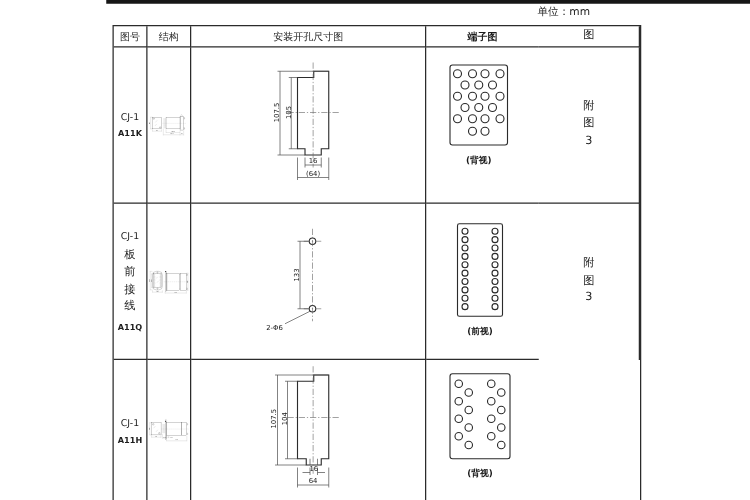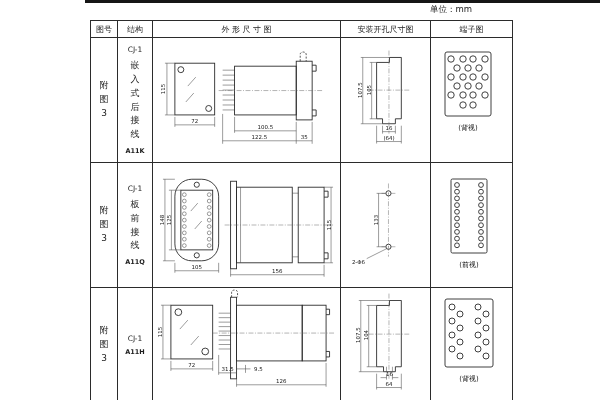--- a/index.html
+++ b/index.html
@@ -20,21 +20,21 @@
     grid-template-columns:27px 35px 188px 90px 1fr;
     grid-template-rows:17px 125px 125px 1fr;
     background:#fff;
   }
   .cell {
     border-right:1px solid #2b2b2b;
     border-bottom:1px solid #2b2b2b;
     display:flex; align-items:center; justify-content:center;
     overflow:hidden;
   }
-  .cell.lc { border-right:none; }
+  .cell.lc { border-right:none;font-weight:bold; }
   .cell.lr { border-bottom:none; }
   .th { font-size:8px; white-space:nowrap; }
   .vtext { width:12px; word-break:break-all; line-height:1.55; text-align:center; font-size:9px; }
   .structure { display:flex; flex-direction:column; align-items:center; gap:5px; }
   .model { font-size:7.5px; }
   .code { font-size:6.5px;font-weight:bold; }
   svg { display:block; }
   .ln   { stroke:#2b2b2b; stroke-width:0.9; fill:none; }
   .thin { stroke:#4a4a4a; stroke-width:0.55; fill:none; }
   .cl   { stroke:#6a6a6a; stroke-width:0.5; fill:none; stroke-dasharray:5 1.5 1 1.5; }
@@ -45,31 +45,29 @@
 </head>
 <body>
 
 <div class="top-rule"></div>
 <div class="unit-label">单位：mm</div>
 
 <div class="doc-table">
 
   <div class="cell th">图号</div>
   <div class="cell th">结构</div>
-  <div class="cell th">外 形 尺 寸 图</div>
   <div class="cell th">安装开孔尺寸图</div>
   <div class="cell th lc">端子图</div>
 
   <div class="cell">
     <div class="vtext">附图3</div>
   </div>
   <div class="cell">
     <div class="structure">
       <div class="model">CJ-1</div>
-      <div class="vtext">嵌入式后接线</div>
       <div class="code">A11K</div>
     </div>
   </div>
   <div class="cell">
     <svg width="188" height="125" viewBox="0 0 188 125">
       <g>
         <rect x="22" y="25" width="40" height="52" class="ln"></rect>
         <circle cx="28" cy="31.5" r="3" class="ln"></circle>
         <circle cx="56" cy="70.5" r="3" class="ln"></circle>
         <path class="thin" d="M35 48 L43 39 M33 64 L41 55"></path>

